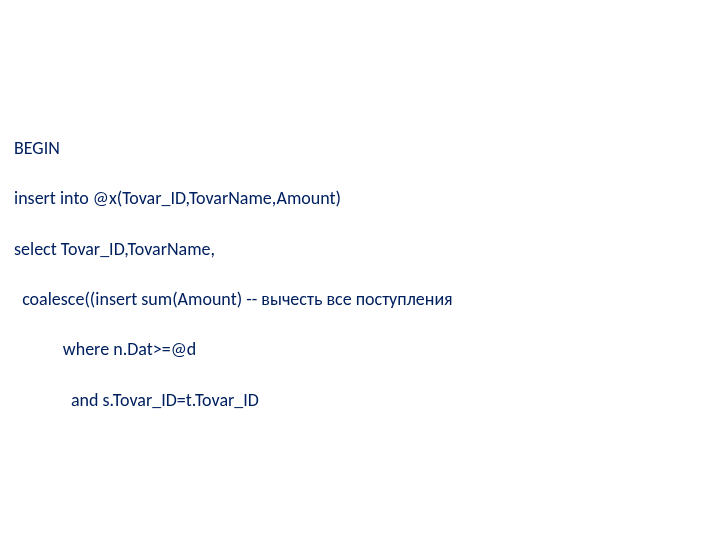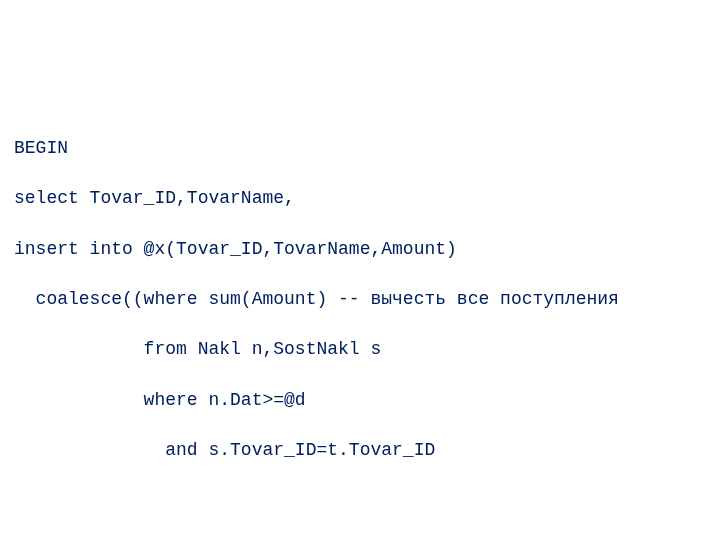--- a/index.html
+++ b/index.html
@@ -8,33 +8,32 @@
       height: 540px;
       background: #ffffff;
       font-family: Calibri, "Segoe UI", Arial, sans-serif;
       font-size: 18px;
       line-height: 1.4;
       color: #002060;
       padding: 10px 14px;
       white-space: pre;
     }
     .code-block { display: block; }
-    .line { display: block; font-family: Liberation Mono, monospace; }
+    .line { display: block; }
   </style>
 </head>
 <body>
 
 
 
 <div class="code-block">
 <span class="line">BEGIN</span>
+<span class="line">insert into @x(Tovar_ID,TovarName,Amount)</span>
 <span class="line">select Tovar_ID,TovarName,</span>
-<span class="line">insert into @x(Tovar_ID,TovarName,Amount)</span>
-<span class="line">  coalesce((where sum(Amount) -- вычесть все поступления</span>
-<span class="line">            from Nakl n,SostNakl s</span>
+<span class="line">  coalesce((insert sum(Amount) -- вычесть все поступления</span>
 <span class="line">            where n.Dat&gt;=@d</span>
 <span class="line">              and s.Tovar_ID=t.Tovar_ID</span>
 
 
 
 
 
 
 
 

